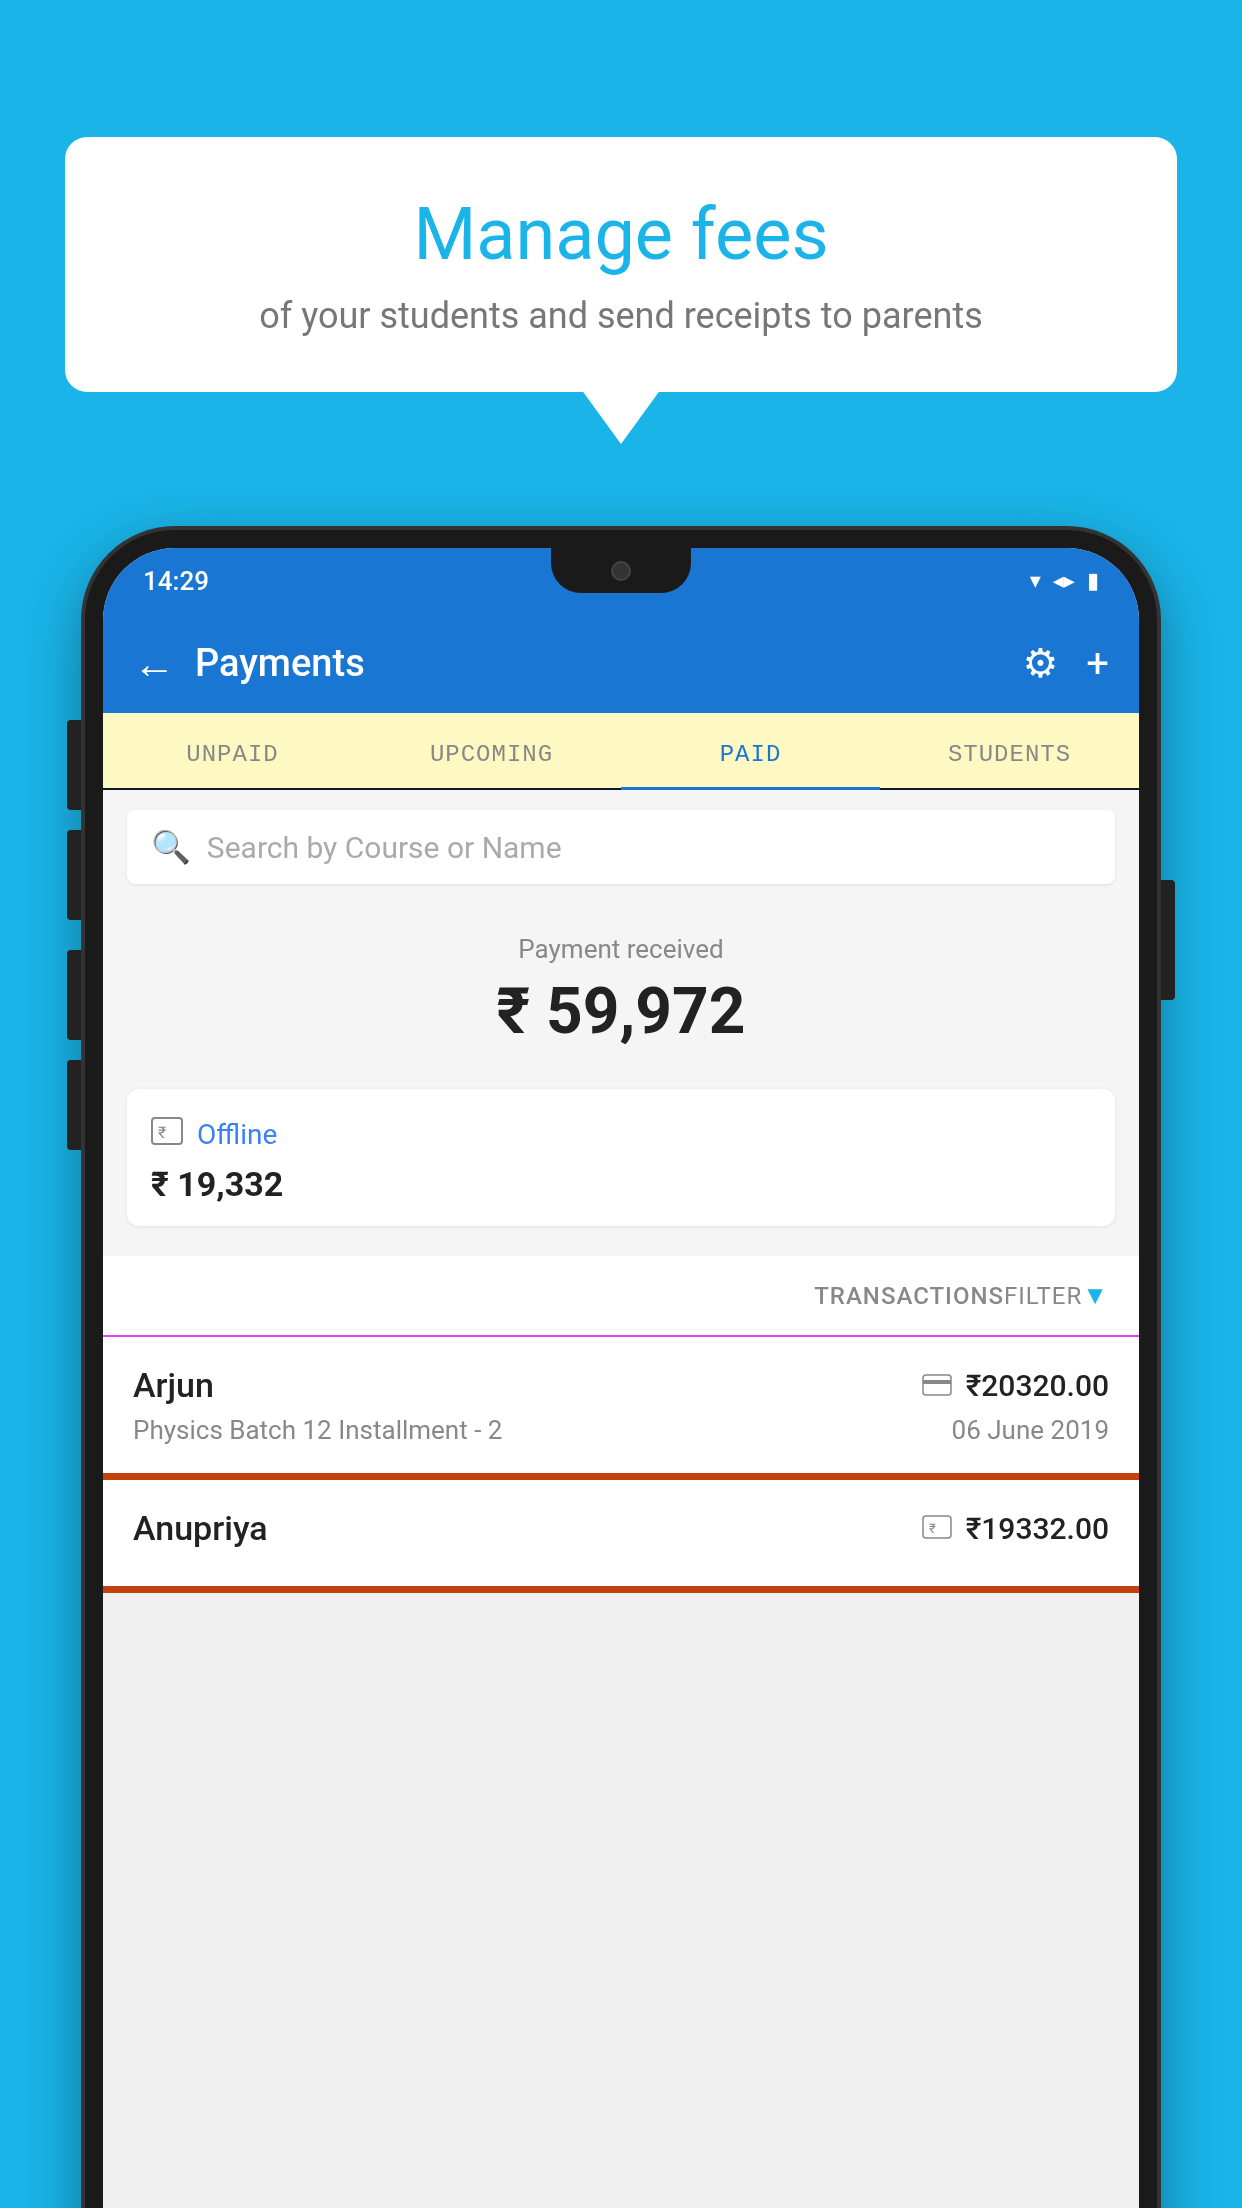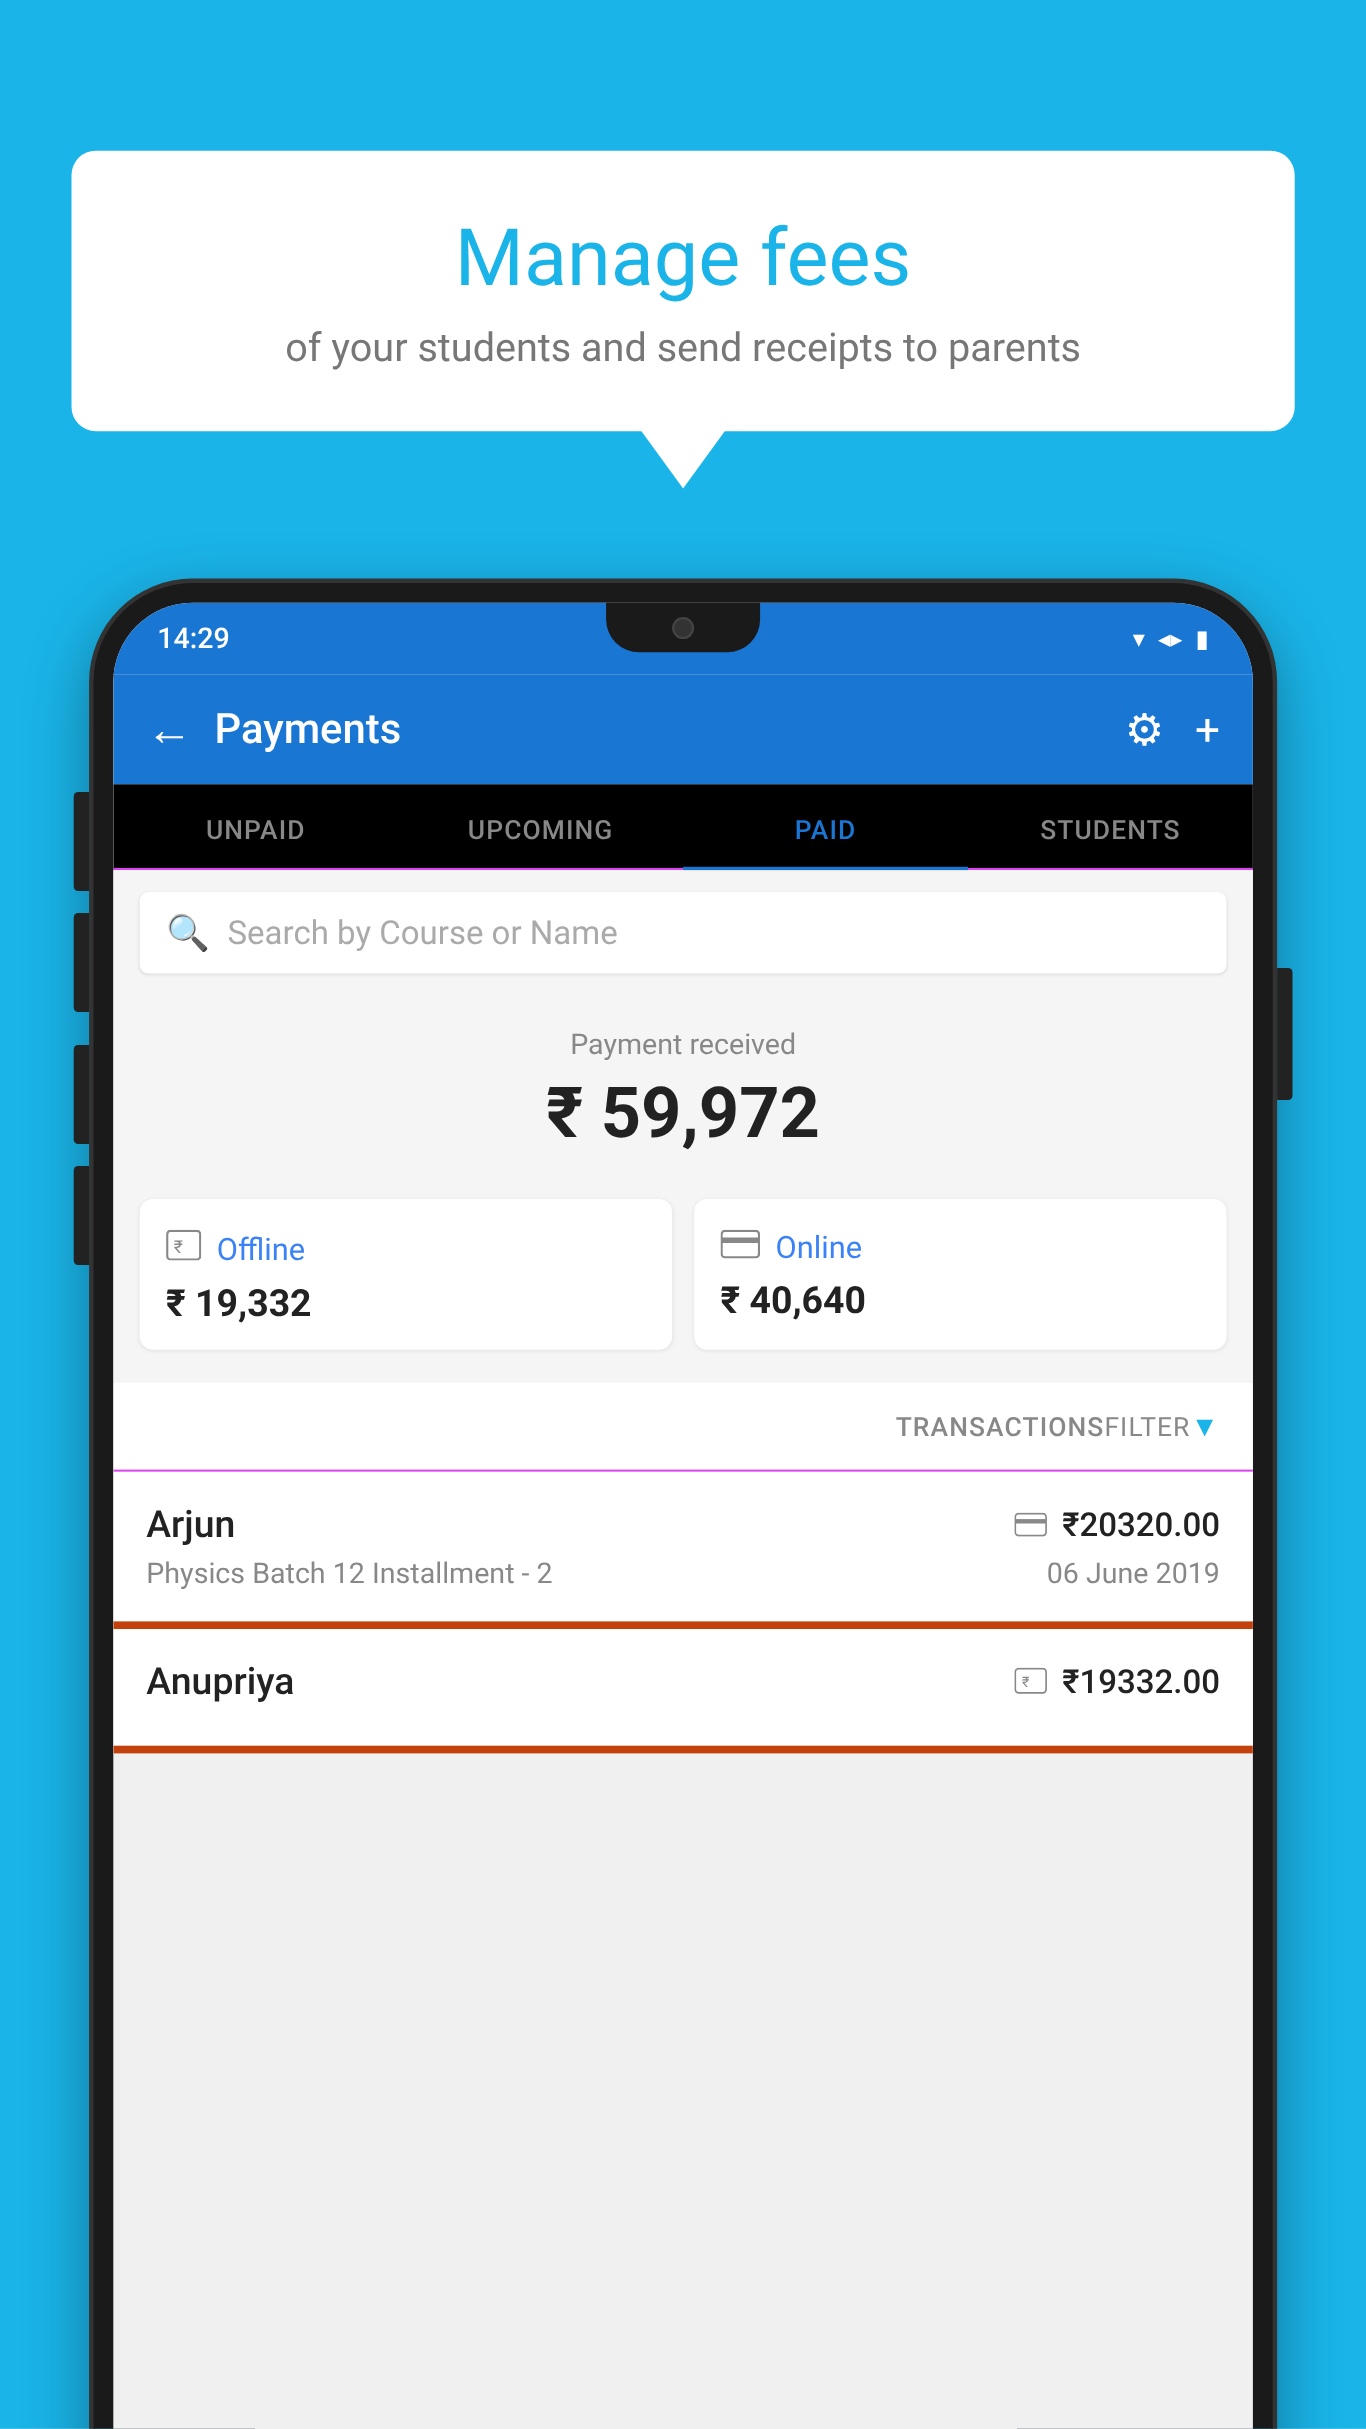--- a/index.html
+++ b/index.html
@@ -168,23 +168,24 @@
       align-items: center;
       gap: 28px;
     }
     .app-bar-icon {
       color: #fff;
       font-size: 40px;
     }
 
     
     .tabs {
-      background: #000000;
-      display: flex;
-      border-bottom: 2px solid #d946ef;
+      background: #fef9c3;
+      display: flex;
+      border-bottom: 2px solid #0f172a;
+      font-family: Liberation Mono, monospace;
     }
     .tab {
       flex: 1;
       text-align: center;
       padding: 28px 0 20px;
       font-size: 24px;
       font-weight: 500;
       color: #888;
       letter-spacing: 1px;
       text-transform: uppercase;
@@ -423,33 +424,20 @@
               
               <svg width="32" height="28" viewBox="0 0 32 28" fill="none">
                 <rect x="1" y="1" width="30" height="26" rx="3" stroke="#888" stroke-width="2" fill="none"></rect>
                 <text x="7" y="21" font-size="16" fill="#888">₹</text>
               </svg>
             </span>
             <span class="payment-card-type">Offline</span>
           </div>
           <div class="payment-card-amount">₹ 19,332</div>
         </div>
-        <div class="payment-card">
-          <div class="payment-card-header">
-            <span class="payment-card-icon">
-              
-              <svg width="36" height="26" viewBox="0 0 36 26" fill="none">
-                <rect x="1" y="1" width="34" height="24" rx="3" stroke="#888" stroke-width="2" fill="none"></rect>
-                <rect x="1" y="7" width="34" height="5" fill="#888"></rect>
-              </svg>
-            </span>
-            <span class="payment-card-type">Online</span>
-          </div>
-          <div class="payment-card-amount">₹ 40,640</div>
-        </div>
       </div>
 
       <div class="transactions-header">
         <span class="transactions-label">TRANSACTIONS</span>
         <div class="filter-btn">
           <span>FILTER</span>
           <span class="filter-icon">▼</span>
         </div>
       </div>
 

